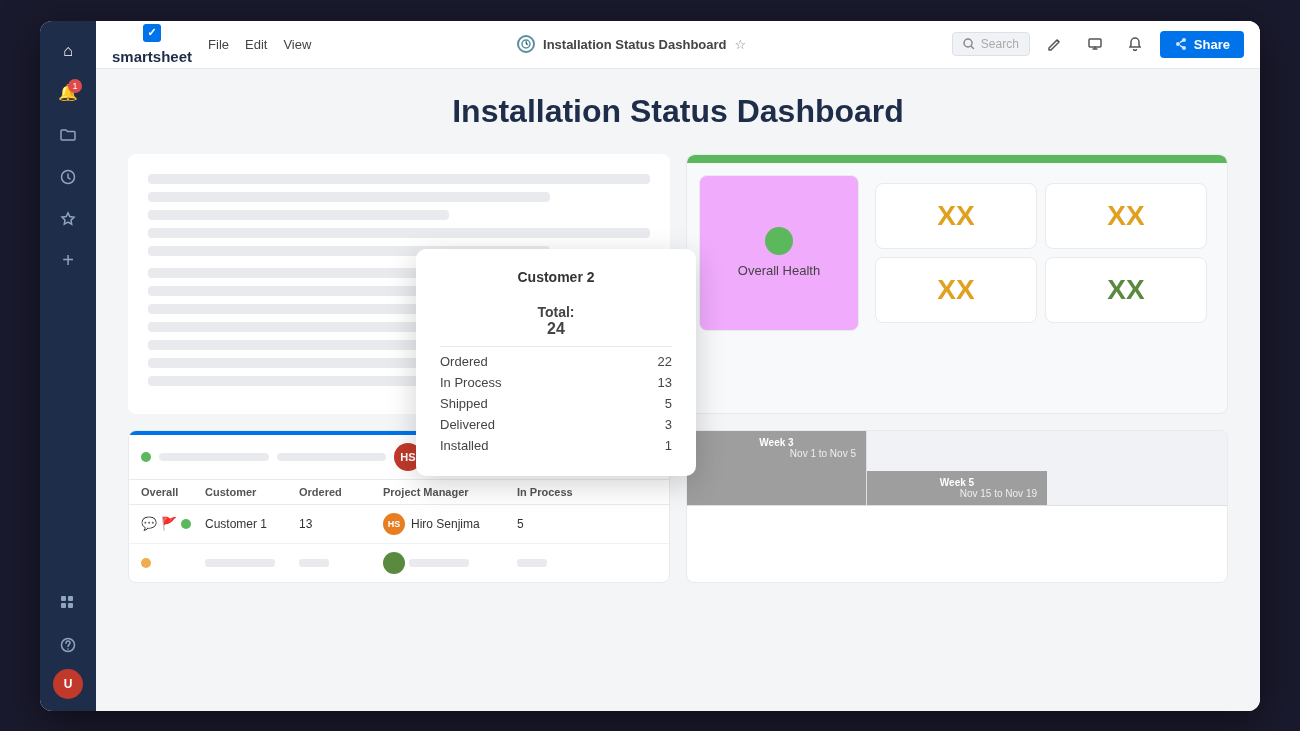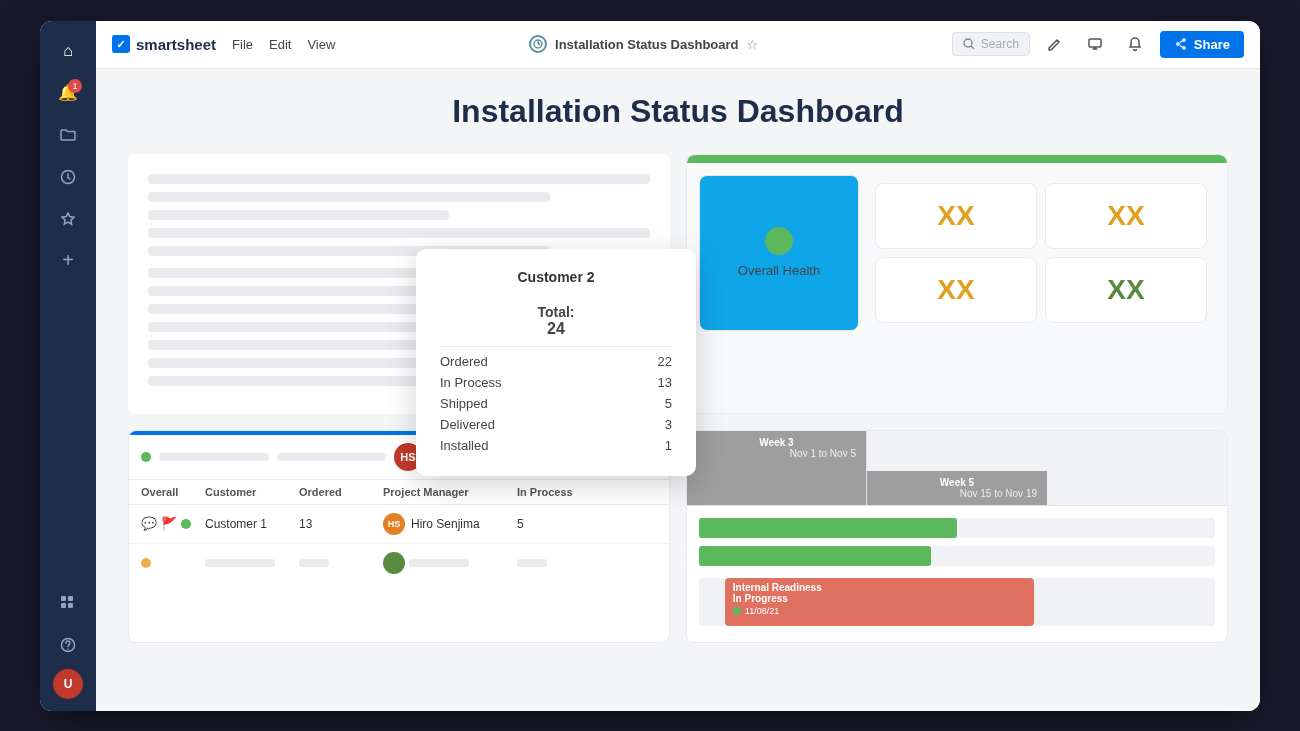--- a/index.html
+++ b/index.html
@@ -88,20 +88,21 @@
       gap: 16px;
       flex-shrink: 0;
     }
     .logo {
       display: flex;
       align-items: center;
       gap: 6px;
       font-size: 15px;
       font-weight: 700;
       color: #1e2d4a;
+      flex-direction: column;
     }
     .logo-icon {
       width: 18px;
       height: 18px;
       background: #0073ea;
       border-radius: 3px;
       display: flex;
       align-items: center;
       justify-content: center;
     }
@@ -539,21 +540,21 @@
             <div class="blur-line full"></div>
             <div class="blur-line medium"></div>
             <div class="blur-line short"></div>
           </div>
         </div>
 
         <div class="card" style="padding:0; background:#f8f9fa; border:1px solid #e8eaed;">
           <div style="height:8px;background:#5cb85c;border-radius:8px 8px 0 0;"></div>
           <div style="display:flex; gap:8px; padding:12px;">
 
-            <div class="overall-health-widget" style="background:#0ea5e9;border-radius:8px;border:1px solid #e8eaed;">
+            <div class="overall-health-widget" style="background:#f0abfc;border-radius:8px;border:1px solid #e8eaed;">
               <div class="health-dot"></div>
               <div class="health-label">Overall Health</div>
             </div>
 
             <div style="display:grid; grid-template-columns:1fr 1fr; gap:8px; flex:1; padding:8px;">
               <div style="display:flex;align-items:center;justify-content:center;background:#fff;border-radius:8px;border:1px solid #e8eaed;padding:16px;">
                 <span style="font-size:28px;font-weight:700;color:#e0a020;">XX</span>
               </div>
               <div style="display:flex;align-items:center;justify-content:center;background:#fff;border-radius:8px;border:1px solid #e8eaed;padding:16px;">
                 <span style="font-size:28px;font-weight:700;color:#e0a020;">XX</span>
@@ -626,47 +627,20 @@
           <div class="gantt-header">
             <div class="gantt-week" style="background:#9e9e9e;color:#fff;">
               <div class="gantt-week-label">Week 3</div>
               <div class="gantt-week-dates" style="color:#eee;">Nov 1 to Nov 5</div>
             </div>
             <div class="gantt-week" style="background:#9e9e9e;color:#fff;border-right:none;margin-top:40px;">
               <div class="gantt-week-label">Week 5</div>
               <div class="gantt-week-dates" style="color:#eee;">Nov 15 to Nov 19</div>
             </div>
           </div>
-          <div class="gantt-body" style="padding:12px;">
-
-            <div style="margin-bottom:8px;">
-              <div style="position:relative;height:20px;background:#f0f2f5;border-radius:3px;">
-                <div style="position:absolute;left:0%;width:50%;height:20px;background:#5cb85c;border-radius:3px;"></div>
-              </div>
-            </div>
-
-            <div style="margin-bottom:8px;">
-              <div style="position:relative;height:20px;background:#f0f2f5;border-radius:3px;">
-                <div style="position:absolute;left:0%;width:45%;height:20px;background:#5cb85c;border-radius:3px;"></div>
-              </div>
-            </div>
-
-            <div style="margin-bottom:4px;margin-top:12px;">
-              <div style="position:relative;height:48px;background:#f0f2f5;border-radius:3px;">
-                <div style="position:absolute;left:5%;width:60%;height:48px;background:#e07060;border-radius:4px;display:flex;flex-direction:column;padding:4px 8px;">
-                  <span style="font-size:10px;color:#fff;font-weight:700;">Internal Readiness</span>
-                  <span style="font-size:10px;color:#fff;font-weight:600;">In Progress</span>
-                  <div style="display:flex;align-items:center;gap:4px;margin-top:2px;">
-                    <div style="width:8px;height:8px;border-radius:50%;background:#5cb85c;"></div>
-                    <span style="font-size:9px;color:#fff;">11/08/21</span>
-                  </div>
-                </div>
-              </div>
-            </div>
-          </div>
         </div>
       </div>
 
       <div class="popup">
         <div class="popup-title">Customer 2</div>
         <div class="popup-row total">
           <span>Total:</span>
           <span class="popup-val" style="font-size:16px;font-weight:700;">24</span>
         </div>
         <div class="popup-row">

